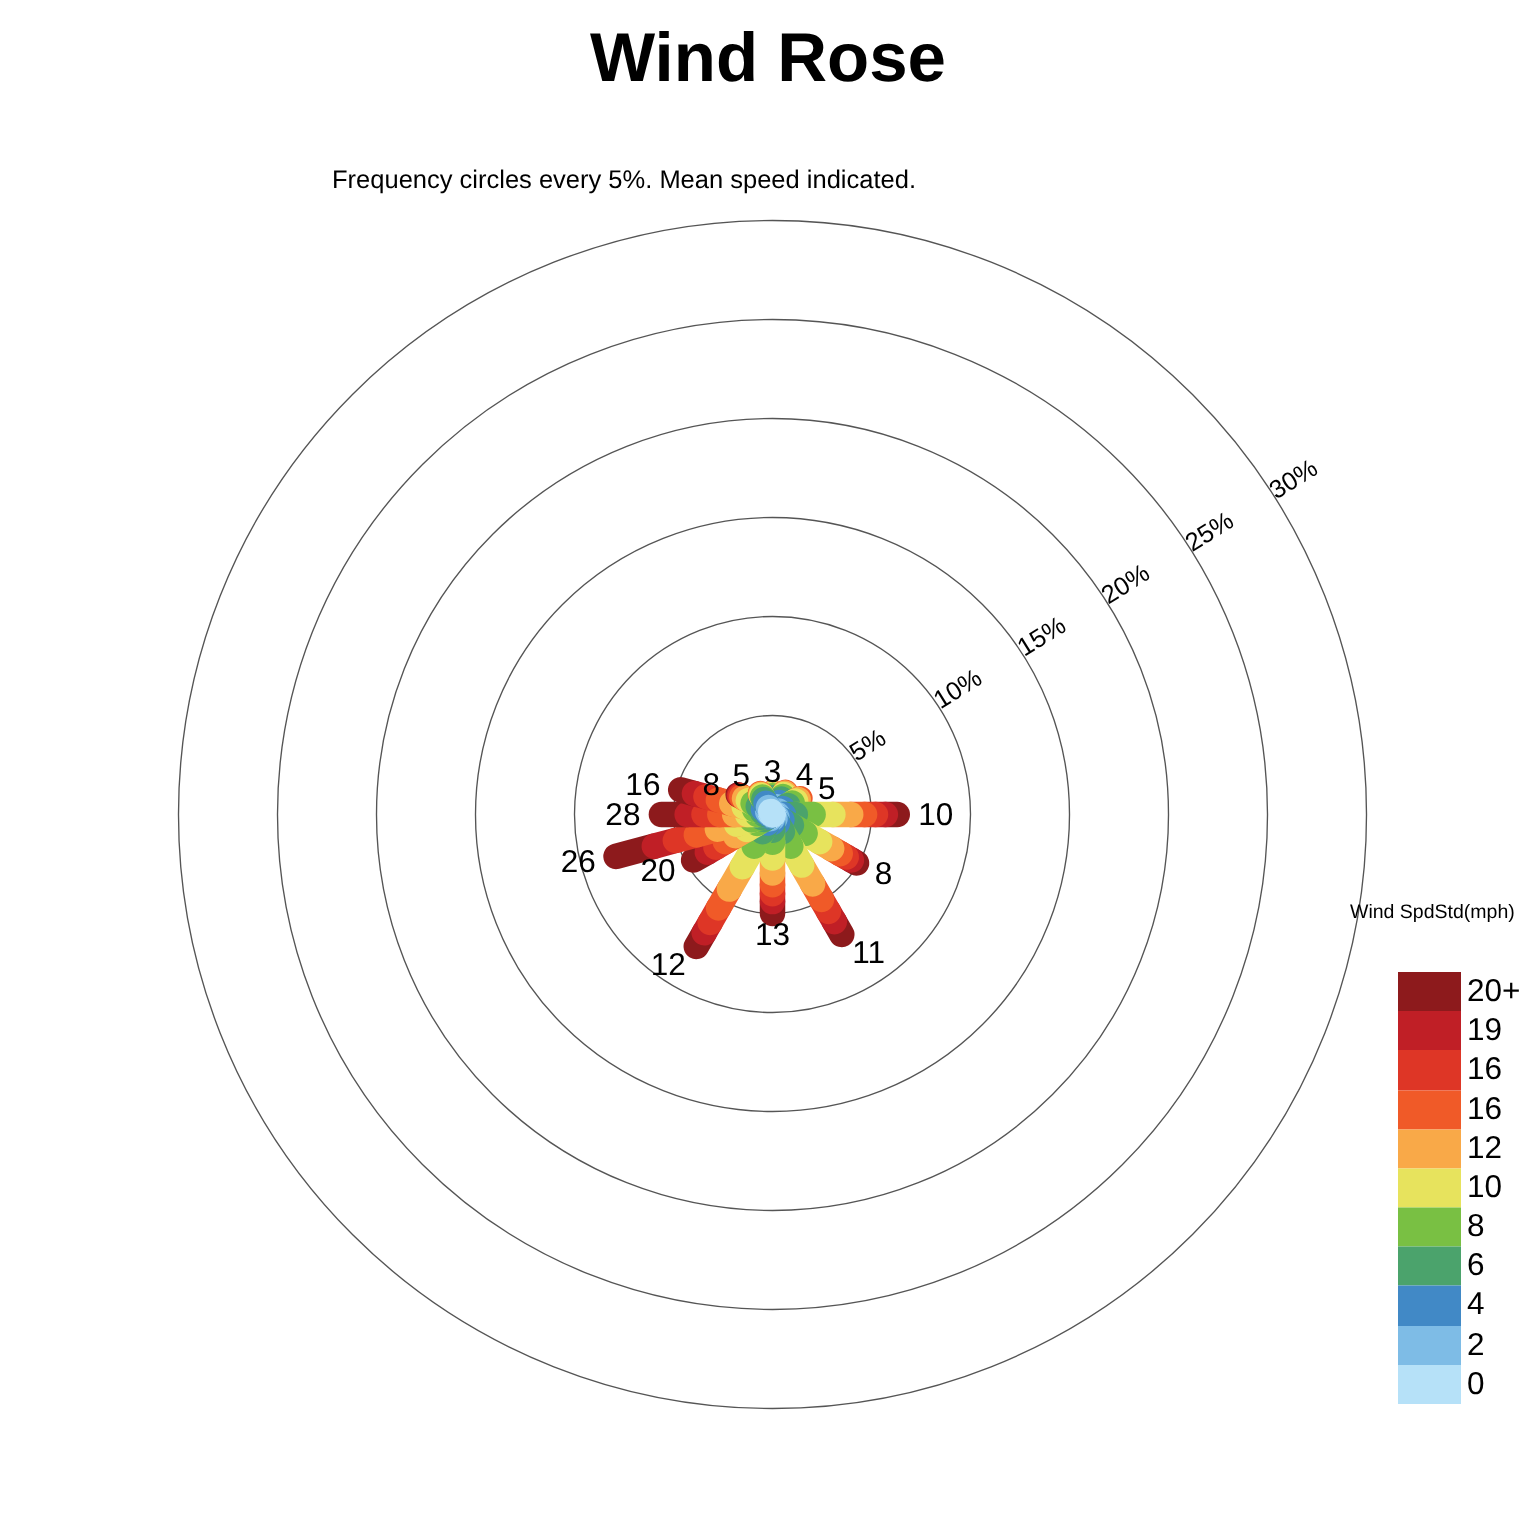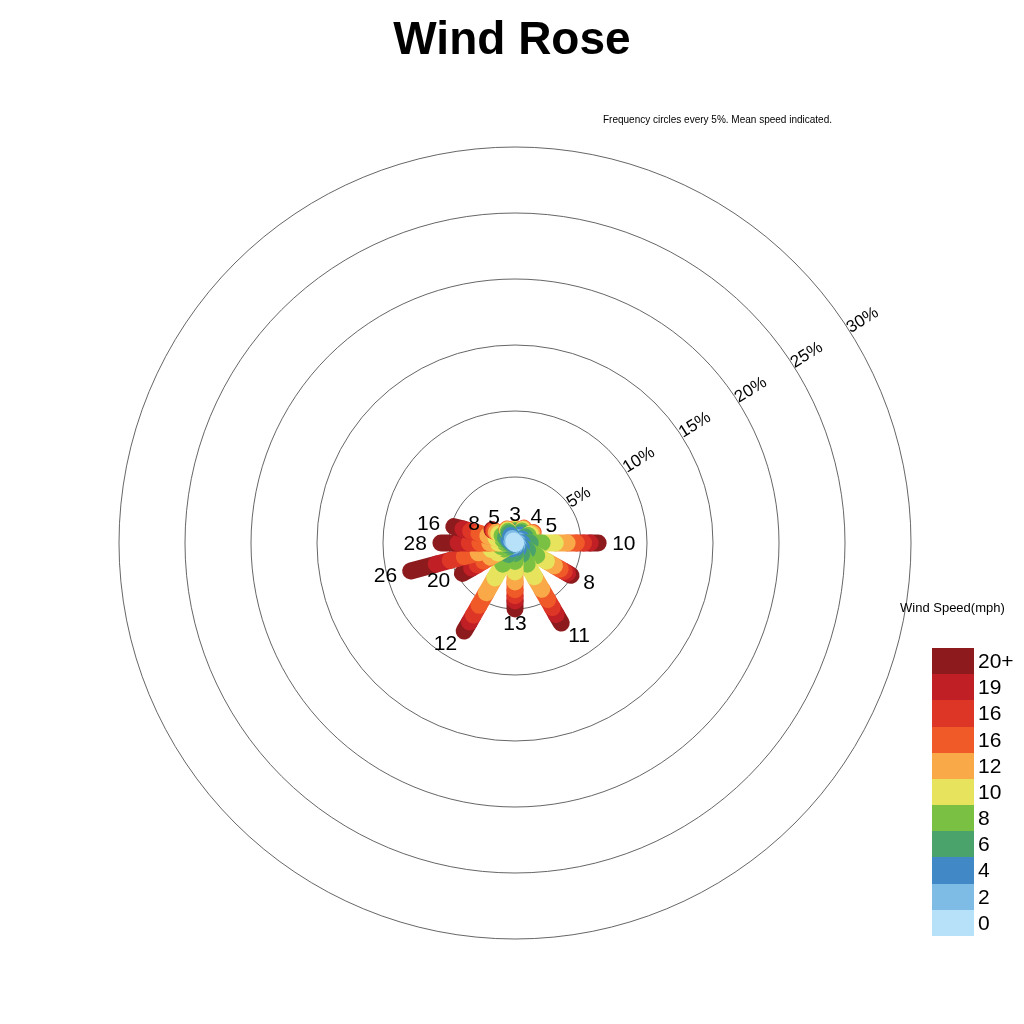--- a/index.html
+++ b/index.html
@@ -24,22 +24,22 @@
   }
   .subtitle{
     position:absolute;left:0;top:84px;width:1024px;
     text-align:center;
     font-size:18.5px;
     line-height:22px;
     white-space:pre;
   }
   .subsubtitle{
     position:absolute;left:0;top:112px;width:832px;
-    text-align:right;
-    font-size:10px;
+    text-align:center;
+    font-size:17px;
     line-height:16px;
   }
 
   
   #polar{position:absolute;left:0;top:0;width:1024px;height:1024px;}
 
   
   #legend{
     position:absolute;
     left:900px;top:600px;
@@ -251,21 +251,21 @@
         <text x="450.29058182922677" y="587.36" font-size="21" font-family="&quot;Liberation Sans&quot;, sans-serif" fill="#000" text-anchor="end">20</text>
         <text x="397.18023141256464" y="581.5697118454251" font-size="21" font-family="&quot;Liberation Sans&quot;, sans-serif" fill="#000" text-anchor="end">26</text>
         <text x="426.948" y="550" font-size="21" font-family="&quot;Liberation Sans&quot;, sans-serif" fill="#000" text-anchor="end">28</text>
         <text x="440.2759780782777" y="529.977758670869" font-size="21" font-family="&quot;Liberation Sans&quot;, sans-serif" fill="#000" text-anchor="end">16</text>
         <text x="480.01257368710867" y="529.8" font-size="21" font-family="&quot;Liberation Sans&quot;, sans-serif" fill="#000" text-anchor="end">8</text>
         <text x="499.948" y="523.9291712444733" font-size="21" font-family="&quot;Liberation Sans&quot;, sans-serif" fill="#000" text-anchor="end">5</text>
       </g>
   </svg>
 
   <div id="legend">
-    <div id="legend-title">Wind Speed(mph)</div>
+    <div id="legend-title">Wind SpdStd(mph)</div>
     <div id="legend-bars">
         <div class="legend-row">
           <div class="legend-swatch" style="background: rgb(141, 26, 28);"></div>
           <div class="legend-label">20+</div>
         </div>
         <div class="legend-row">
           <div class="legend-swatch" style="background: rgb(192, 31, 38);"></div>
           <div class="legend-label">19</div>
         </div>
         <div class="legend-row">

